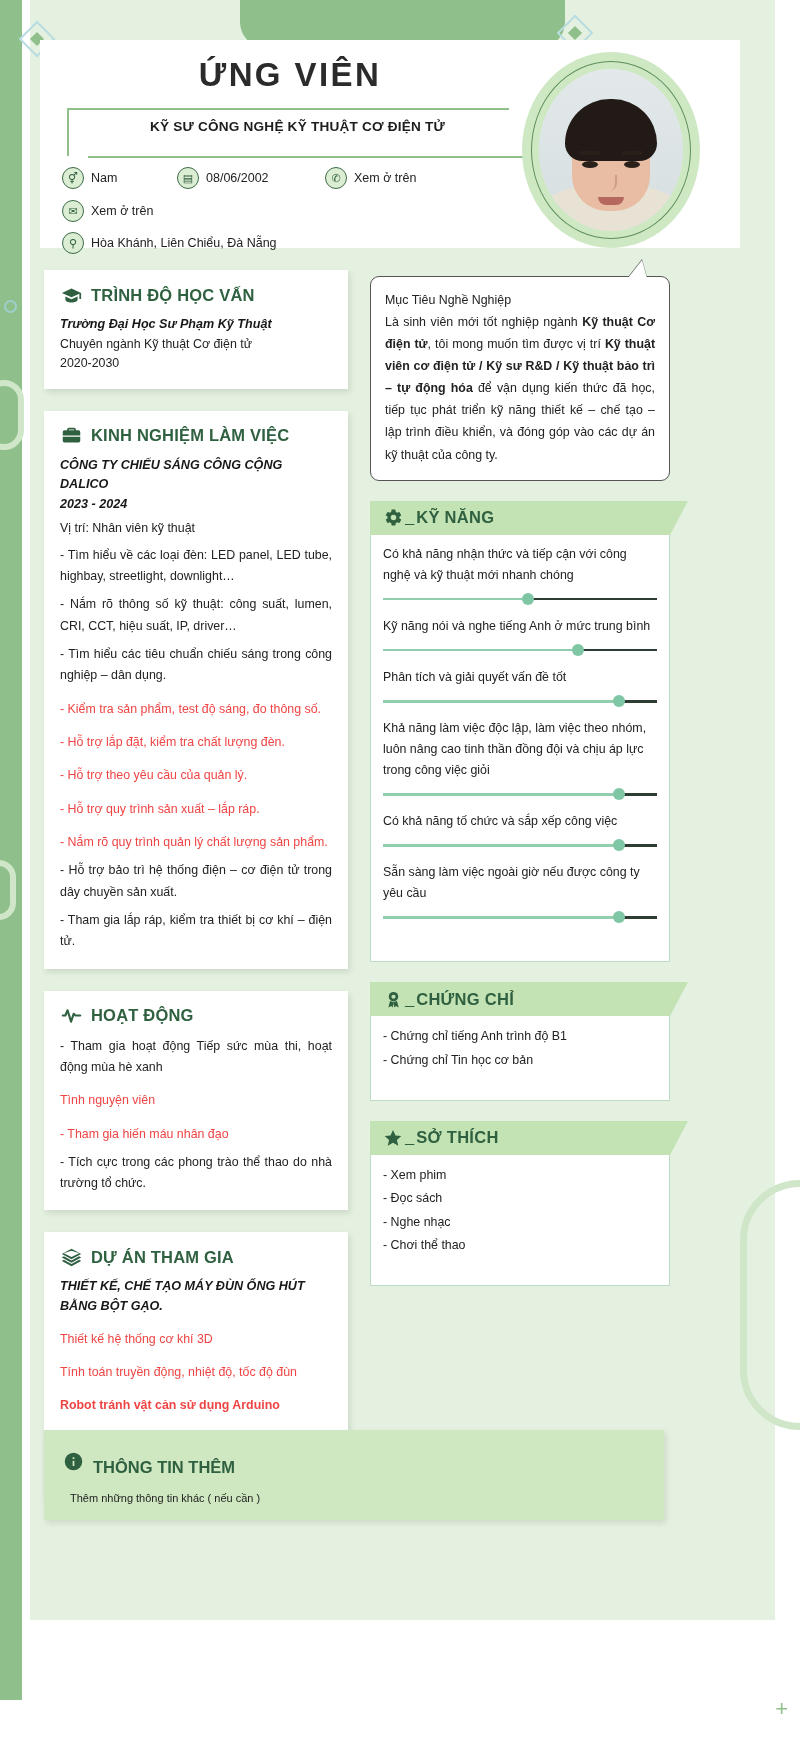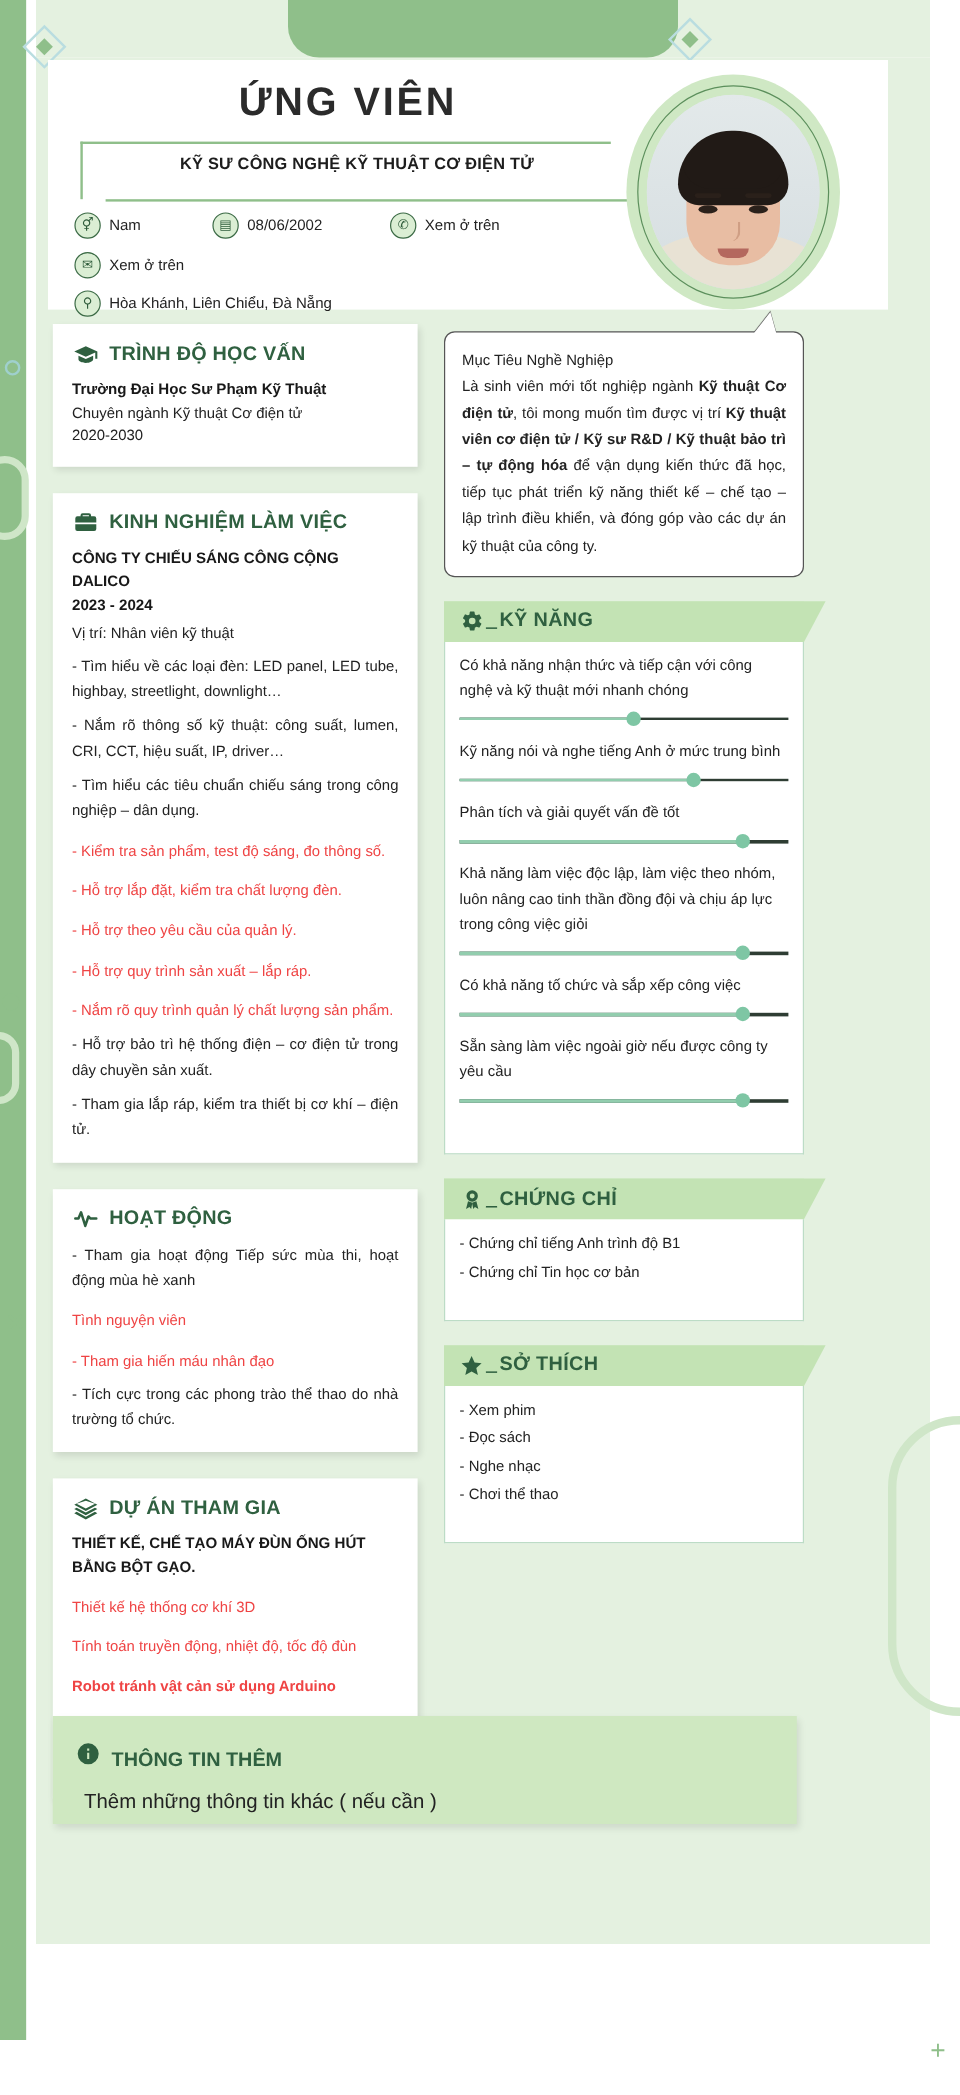--- a/index.html
+++ b/index.html
@@ -75,21 +75,21 @@
   .diamond.d2 { left:562px; top:20px; }
   .diamond-sm {
     position:absolute; width:10px; height:10px; transform:rotate(45deg);
     background:#8fbf8a;
   }
   .diamond-sm.s1 { left:32px; top:34px; }
   .diamond-sm.s2 { left:570px; top:28px; }
 
   
   #header-card {
-    position:absolute; left:40px; top:50px; width:700px; height:208px;
+    position:absolute; left:40px; top:40px; width:700px; height:208px;
     background:#ffffff; z-index:3;
   }
   #header-name {
     position:absolute; left:0; top:16px; width:500px;
     text-align:center; font-size:33px; font-weight:700;
     letter-spacing:2.4px; color:#2b2b2b;
   }
   #header-title-box {
     position:absolute; left:27px; top:68px; width:442px; height:48px;
     border-left:2px solid #8fbf8a;
@@ -168,21 +168,21 @@
     background:#ffffff; padding:14px 16px 16px 16px;
     box-shadow:2px 3px 6px rgba(0,0,0,0.11);
     margin-bottom:22px;
   }
   .card-head { display:flex; align-items:center; gap:9px; margin-bottom:9px; }
   .card-head .ic { width:22px; height:22px; color:#2f6040; flex:none;
     display:flex; align-items:center; justify-content:center; }
   .card-head .tt {
     font-size:16.5px; font-weight:700; color:#2f6040; letter-spacing:0.2px;
   }
-  .b-bold { font-size:12.6px; font-weight:700; color:#181818; line-height:1.55; }
+  .b-bold { font-size:12.6px; font-weight:700; color:#181818; line-height:1.55;font-style:italic; }
   .b-norm { font-size:12.4px; color:#222; line-height:1.55; }
   .b-just { font-size:12.4px; color:#222; line-height:1.72; text-align:justify;
     margin-top:7px; }
   .b-line { font-size:12.4px; color:#ef4444; line-height:1.72; margin-top:12px; }
   .b-tight { font-size:12.4px; color:#222; line-height:1.62; }
 
   
   #right-col { position:absolute; left:370px; top:276px; width:300px; z-index:3; }
 
   #objective {
@@ -239,21 +239,21 @@
   
   #extra {
     position:absolute; left:44px; top:1430px; width:620px; height:90px;
     background:#cfe8c1; z-index:3;
     box-shadow:2px 3px 6px rgba(0,0,0,0.10);
   }
   #extra-head { display:flex; align-items:center; gap:9px; padding:16px 0 0 18px; }
   #extra-head .ic { width:22px; height:22px; color:#2f6040;
     display:flex; align-items:center; justify-content:center; }
   #extra-head .tt { font-size:16.5px; font-weight:700; color:#2f6040;margin-top:12px; }
-  #extra-body { font-size:17px; color:#222; padding:15px 0 0 26px; }
+  #extra-body { font-size:11px; color:#222; padding:15px 0 0 26px; }
 
   #extra-white {
     position:absolute; left:44px; top:1430px; width:304px; height:90px;
     z-index:2;
   }
 </style>
 </head>
 <body>
 
 <div id="bg">

